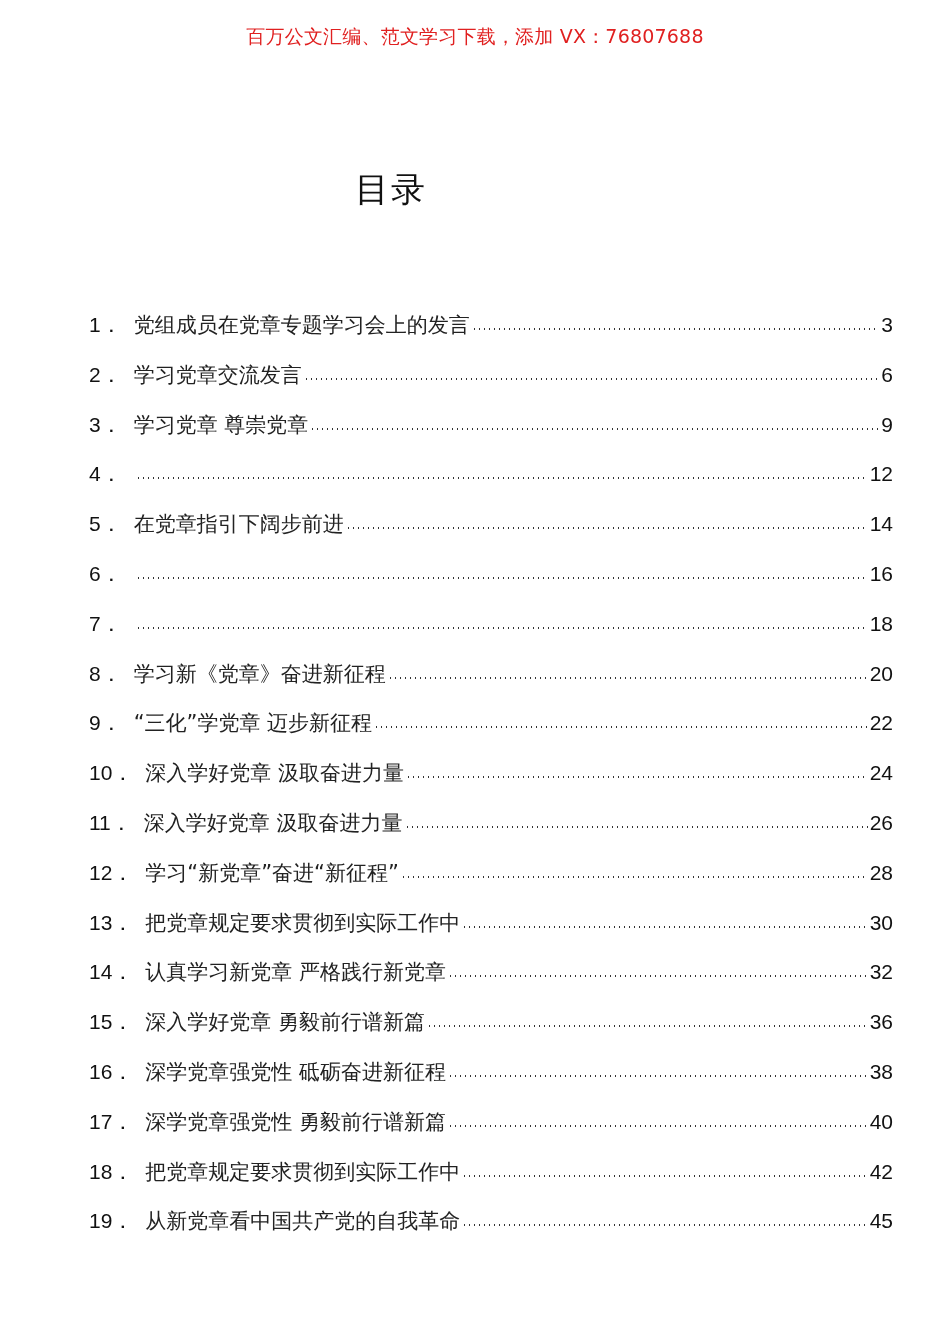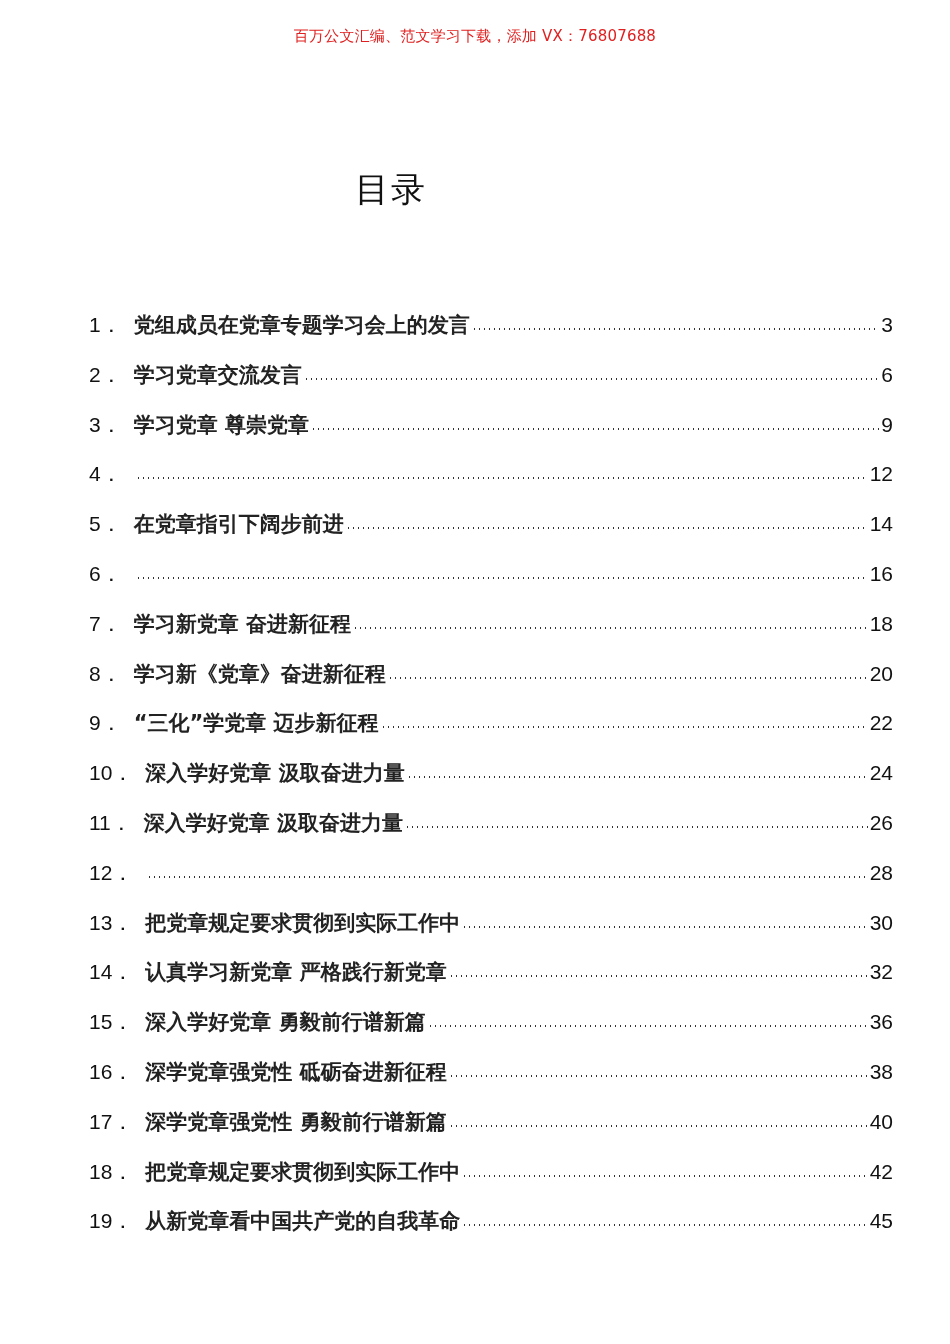--- a/index.html
+++ b/index.html
@@ -14,21 +14,21 @@
       overflow: hidden;
       font-family: "DejaVu Sans", "Liberation Sans", sans-serif;
       color: #111111;
     }
     .header-banner {
       position: absolute;
       top: 22px;
       left: 0;
       width: 950px;
       text-align: center;
-      font-size: 15px;
+      font-size: 19px;
       line-height: 28px;
       color: #e02020;
       letter-spacing: 0.2px;
     }
     .toc-title {
       position: absolute;
       top: 166px;
       left: 0;
       width: 782px;
       text-align: center;
@@ -59,21 +59,20 @@
       flex: 0 0 auto;
       font-family: "Liberation Sans", "DejaVu Sans", sans-serif;
       color: #111111;
       padding-right: 12px;
       white-space: nowrap;
     }
     .toc-text {
       flex: 0 0 auto;
       white-space: nowrap;
       color: #222222;
-      font-weight: bold;
     }
     .toc-leader {
       flex: 1 1 auto;
       overflow: hidden;
       white-space: nowrap;
       margin: 0 2px;
       position: relative;
       height: 20px;
     }
     .toc-leader::before {
@@ -131,21 +130,20 @@
     <span class="toc-leader"></span>
     <span class="toc-page">14</span>
   </li>
   <li class="toc-entry">
     <span class="toc-num">6．</span>
     <span class="toc-leader"></span>
     <span class="toc-page">16</span>
   </li>
   <li class="toc-entry">
     <span class="toc-num">7．</span>
-    <span class="toc-text">学习新党章  奋进新征程</span>
     <span class="toc-leader"></span>
     <span class="toc-page">18</span>
   </li>
   <li class="toc-entry">
     <span class="toc-num">8．</span>
     <span class="toc-text">学习新《党章》奋进新征程</span>
     <span class="toc-leader"></span>
     <span class="toc-page">20</span>
   </li>
   <li class="toc-entry">
@@ -161,20 +159,21 @@
     <span class="toc-page">24</span>
   </li>
   <li class="toc-entry">
     <span class="toc-num">11．</span>
     <span class="toc-text">深入学好党章  汲取奋进力量</span>
     <span class="toc-leader"></span>
     <span class="toc-page">26</span>
   </li>
   <li class="toc-entry">
     <span class="toc-num">12．</span>
+    <span class="toc-text">学习“新党章”奋进“新征程”</span>
     <span class="toc-leader"></span>
     <span class="toc-page">28</span>
   </li>
   <li class="toc-entry">
     <span class="toc-num">13．</span>
     <span class="toc-text">把党章规定要求贯彻到实际工作中</span>
     <span class="toc-leader"></span>
     <span class="toc-page">30</span>
   </li>
   <li class="toc-entry">

